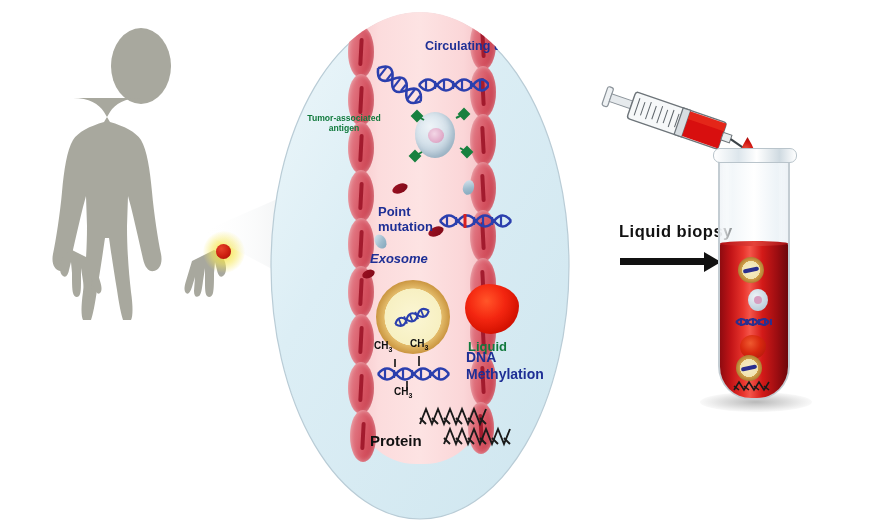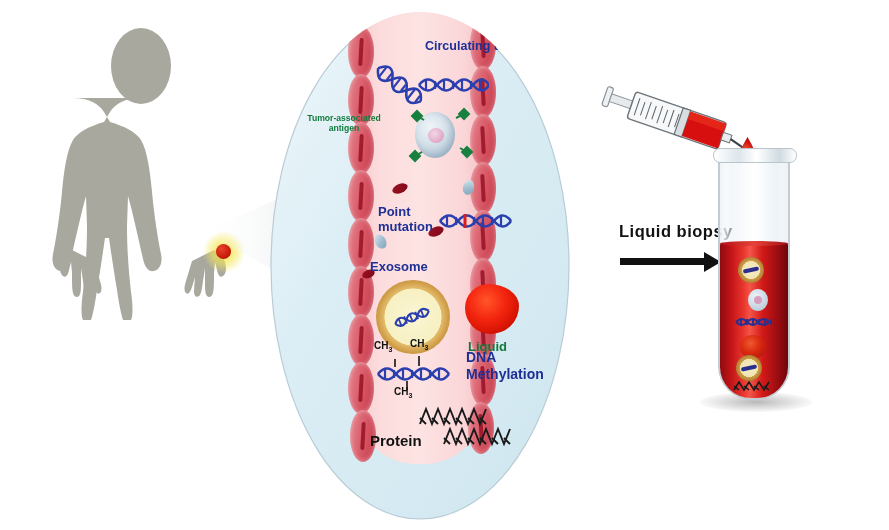--- a/index.html
+++ b/index.html
@@ -253,21 +253,21 @@
             <path d="M18 9 L18 17"></path>
           <path d="M27 6 L27 20" stroke="#d81f1f" stroke-width="3"></path>
           <path d="M36 9 L36 17"></path>
             <path d="M45 7 L45 19"></path>
           <path d="M54 9 L54 17"></path>
             <path d="M63 7 L63 19"></path>
         </g>
       </g>
     </svg>
 
-    <div class="lbl blue" style="left:100px;top:248px;font-size:13px;">
+    <div class="lbl blue" style="left:100px;top:240px;font-size:13px;font-style:italic;">
       <span>Exosome</span>
     </div>
     <div class="exosome" style="left:106px;top:268px;">
       <svg width="74" height="74" viewBox="0 0 74 74" style="position:absolute;left:0;top:0;">
         <g stroke="#2b3fae" stroke-width="2.1" fill="none" transform="rotate(-22 37 37)">
           <path d="M18 37 q6 -8 12 0 q6 8 12 0 q6 -8 12 0"></path>
           <path d="M18 37 q6 8 12 0 q6 -8 12 0 q6 8 12 0"></path>
           <g stroke-width="1.8">
             <path d="M23 33 L23 41"></path>
               <path d="M29 33 L29 41"></path>

